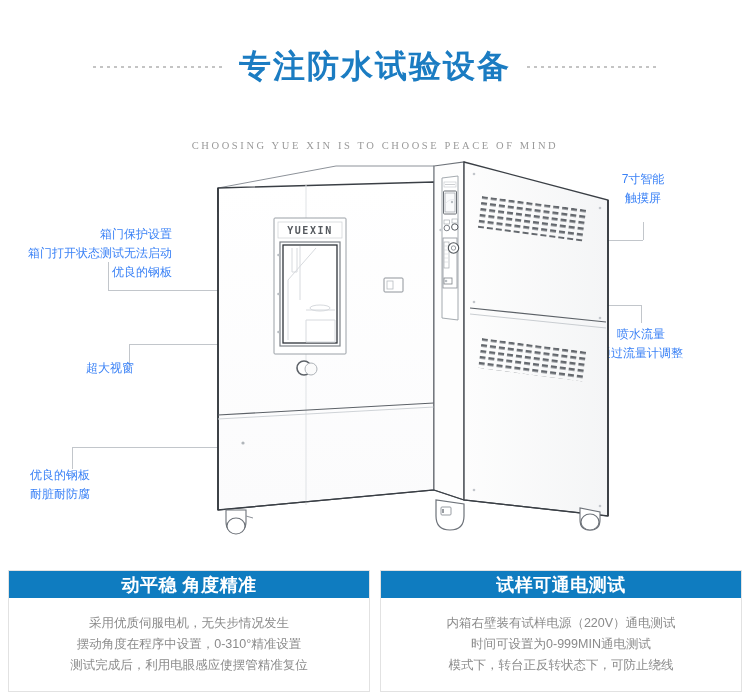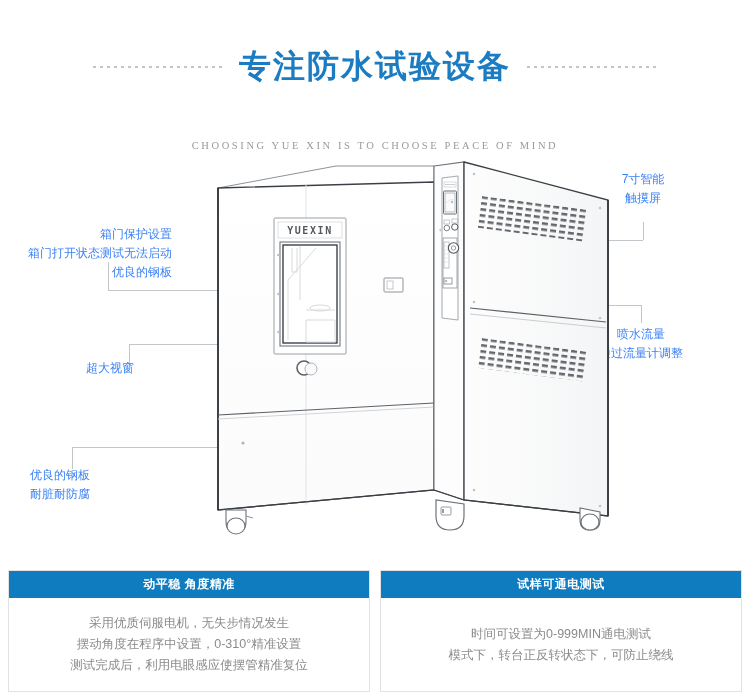--- a/index.html
+++ b/index.html
@@ -48,21 +48,21 @@
 
   
   .cards{position:absolute;left:8px;top:570px;width:734px;height:122px;display:flex;gap:0;}
   .card{
     flex:1;border:1px solid #e2e2e2;background:#fff;
     display:flex;flex-direction:column;
   }
   .card-head{
     background:#0f7cc0;color:#fff;height:27px;
     display:flex;align-items:center;justify-content:center;
-    font-size:12px;font-weight:bold;letter-spacing:.5px;
+    font-size:18px;font-weight:bold;letter-spacing:.5px;
   }
   .card-body{
     flex:1;display:flex;flex-direction:column;align-items:center;justify-content:center;
     color:#8b8b8b;font-size:12.5px;line-height:21px;text-align:center;padding:2px 6px;
   }
   .card-body span{display:block;white-space:nowrap;}
   .card-gap{width:10px;background:#fff;}
 
   
   .machine{position:absolute;left:196px;top:160px;width:420px;height:400px;}
@@ -268,19 +268,20 @@
         <span>摆动角度在程序中设置，0-310°精准设置</span>
         <span>测试完成后，利用电眼感应使摆管精准复位</span>
       </div>
     </div>
 
     <div class="card-gap"></div>
 
     <div class="card">
       <div class="card-head">试样可通电测试</div>
       <div class="card-body">
+        <span>内箱右壁装有试样电源（220V）通电测试</span>
         <span>时间可设置为0-999MIN通电测试</span>
         <span>模式下，转台正反转状态下，可防止绕线</span>
       </div>
     </div>
   </div>
 
 </div>
 
 </body></html>

